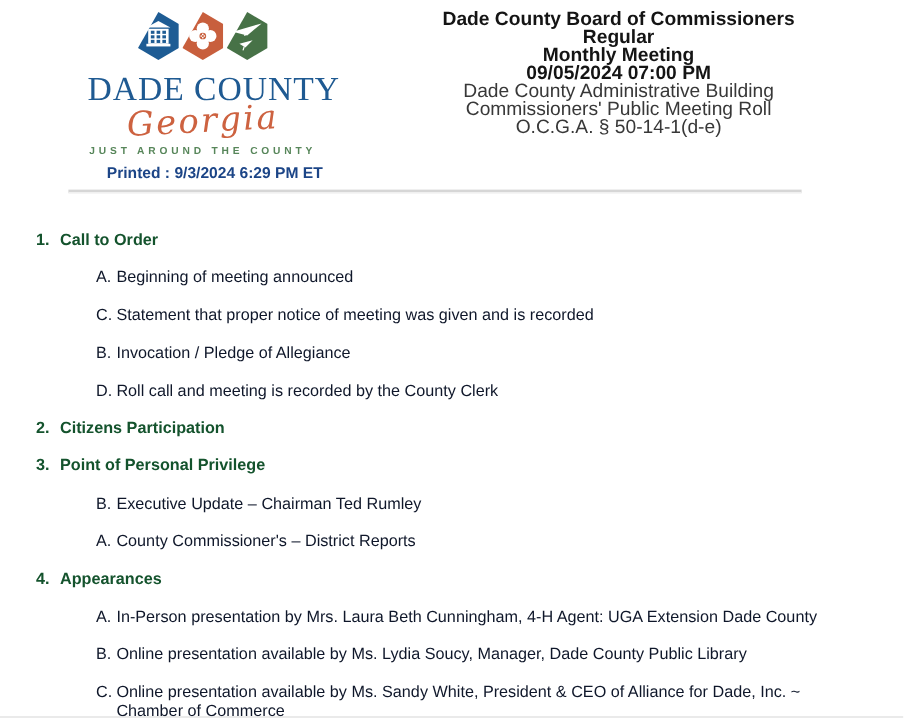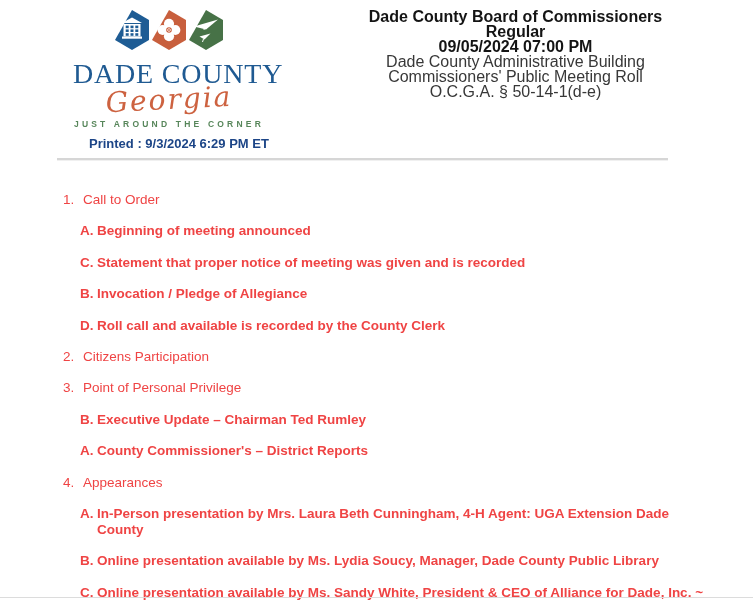--- a/index.html
+++ b/index.html
@@ -60,22 +60,22 @@
   }
 
   
   .rule{
     position:absolute;left:57px;top:158px;width:611px;height:2px;
     background:#d6d6d6;border-bottom:1px solid #f0f0f0;
   }
 
   
   .agenda{position:absolute;left:0;top:192px;width:753px;}
-  .row{font-size:13.5px;line-height:16px;margin-bottom:15.4px;color:#ef4444;font-weight:bold;}
-  .row.sec{padding-left:63px;font-weight:normal;color:#ef4444;}
+  .row{font-size:13.5px;line-height:16px;margin-bottom:15.4px;color:#0f172a;}
+  .row.sec{padding-left:30px;font-weight:bold;color:#14532d;}
   .row.item{padding-left:80px;}
   .marker{display:inline-block;vertical-align:top;}
   .sec .marker{width:20px;}
   .item .marker{width:17px;}
   .item .txt{display:inline-block;vertical-align:top;max-width:612px;}
 
   .bottom-edge{
     position:absolute;left:0;top:597px;width:753px;height:1px;
     background:#dcdcdc;
   }
@@ -129,41 +129,42 @@
           <path d="M17 0 L34 10 L34 30 L17 40 L0 30 Z" fill="#477247"></path>
           <polygon points="5,16.5 29,9.5 17,19.5" fill="#ffffff"></polygon>
           <line x1="16" y1="14" x2="15" y2="20" stroke="#ffffff" stroke-width="1"></line>
           <polygon points="10.5,26.5 21.5,23.5 15.5,29.5" fill="#ffffff"></polygon>
           <line x1="14.5" y1="29" x2="13.5" y2="32" stroke="#ffffff" stroke-width="1"></line>
         </svg>
       </span>
     </div>
     <div class="logo-title">DADE COUNTY</div>
     <div class="logo-script">Georgia</div>
-    <div class="logo-tagline">JUST AROUND THE CORNER</div>
+    <div class="logo-tagline">JUST AROUND THE COUNTY</div>
   </div>
 
   <div class="header-block">
     <div class="hdr-bold">Dade County Board of Commissioners Regular</div>
+    <div class="hdr-bold">Monthly Meeting</div>
     <div class="hdr-bold">09/05/2024 07:00 PM</div>
     <div>Dade County Administrative Building</div>
     <div>Commissioners' Public Meeting Roll</div>
     <div>O.C.G.A. § 50-14-1(d-e)</div>
   </div>
 
   <div class="printed">Printed : 9/3/2024 6:29 PM ET</div>
 
   <div class="rule"></div>
 
   <div class="agenda">
       <div class="row sec"><span class="marker">1.</span><span class="txt">Call to Order</span></div>
       <div class="row item"><span class="marker">A.</span><span class="txt">Beginning of meeting announced</span></div>
       <div class="row item"><span class="marker">C.</span><span class="txt">Statement that proper notice of meeting was given and is recorded</span></div>
       <div class="row item"><span class="marker">B.</span><span class="txt">Invocation / Pledge of Allegiance</span></div>
-      <div class="row item"><span class="marker">D.</span><span class="txt">Roll call and available is recorded by the County Clerk</span></div>
+      <div class="row item"><span class="marker">D.</span><span class="txt">Roll call and meeting is recorded by the County Clerk</span></div>
       <div class="row sec"><span class="marker">2.</span><span class="txt">Citizens Participation</span></div>
       <div class="row sec"><span class="marker">3.</span><span class="txt">Point of Personal Privilege</span></div>
       <div class="row item"><span class="marker">B.</span><span class="txt">Executive Update – Chairman Ted Rumley</span></div>
       <div class="row item"><span class="marker">A.</span><span class="txt">County Commissioner's – District Reports</span></div>
       <div class="row sec"><span class="marker">4.</span><span class="txt">Appearances</span></div>
       <div class="row item"><span class="marker">A.</span><span class="txt">In-Person presentation by Mrs. Laura Beth Cunningham, 4-H Agent: UGA Extension Dade County</span></div>
       <div class="row item"><span class="marker">B.</span><span class="txt">Online presentation available by Ms. Lydia Soucy, Manager, Dade County Public Library</span></div>
       <div class="row item"><span class="marker">C.</span><span class="txt">Online presentation available by Ms. Sandy White, President &amp; CEO of Alliance for Dade, Inc. ~ Chamber of Commerce</span></div>
     </div>
 

